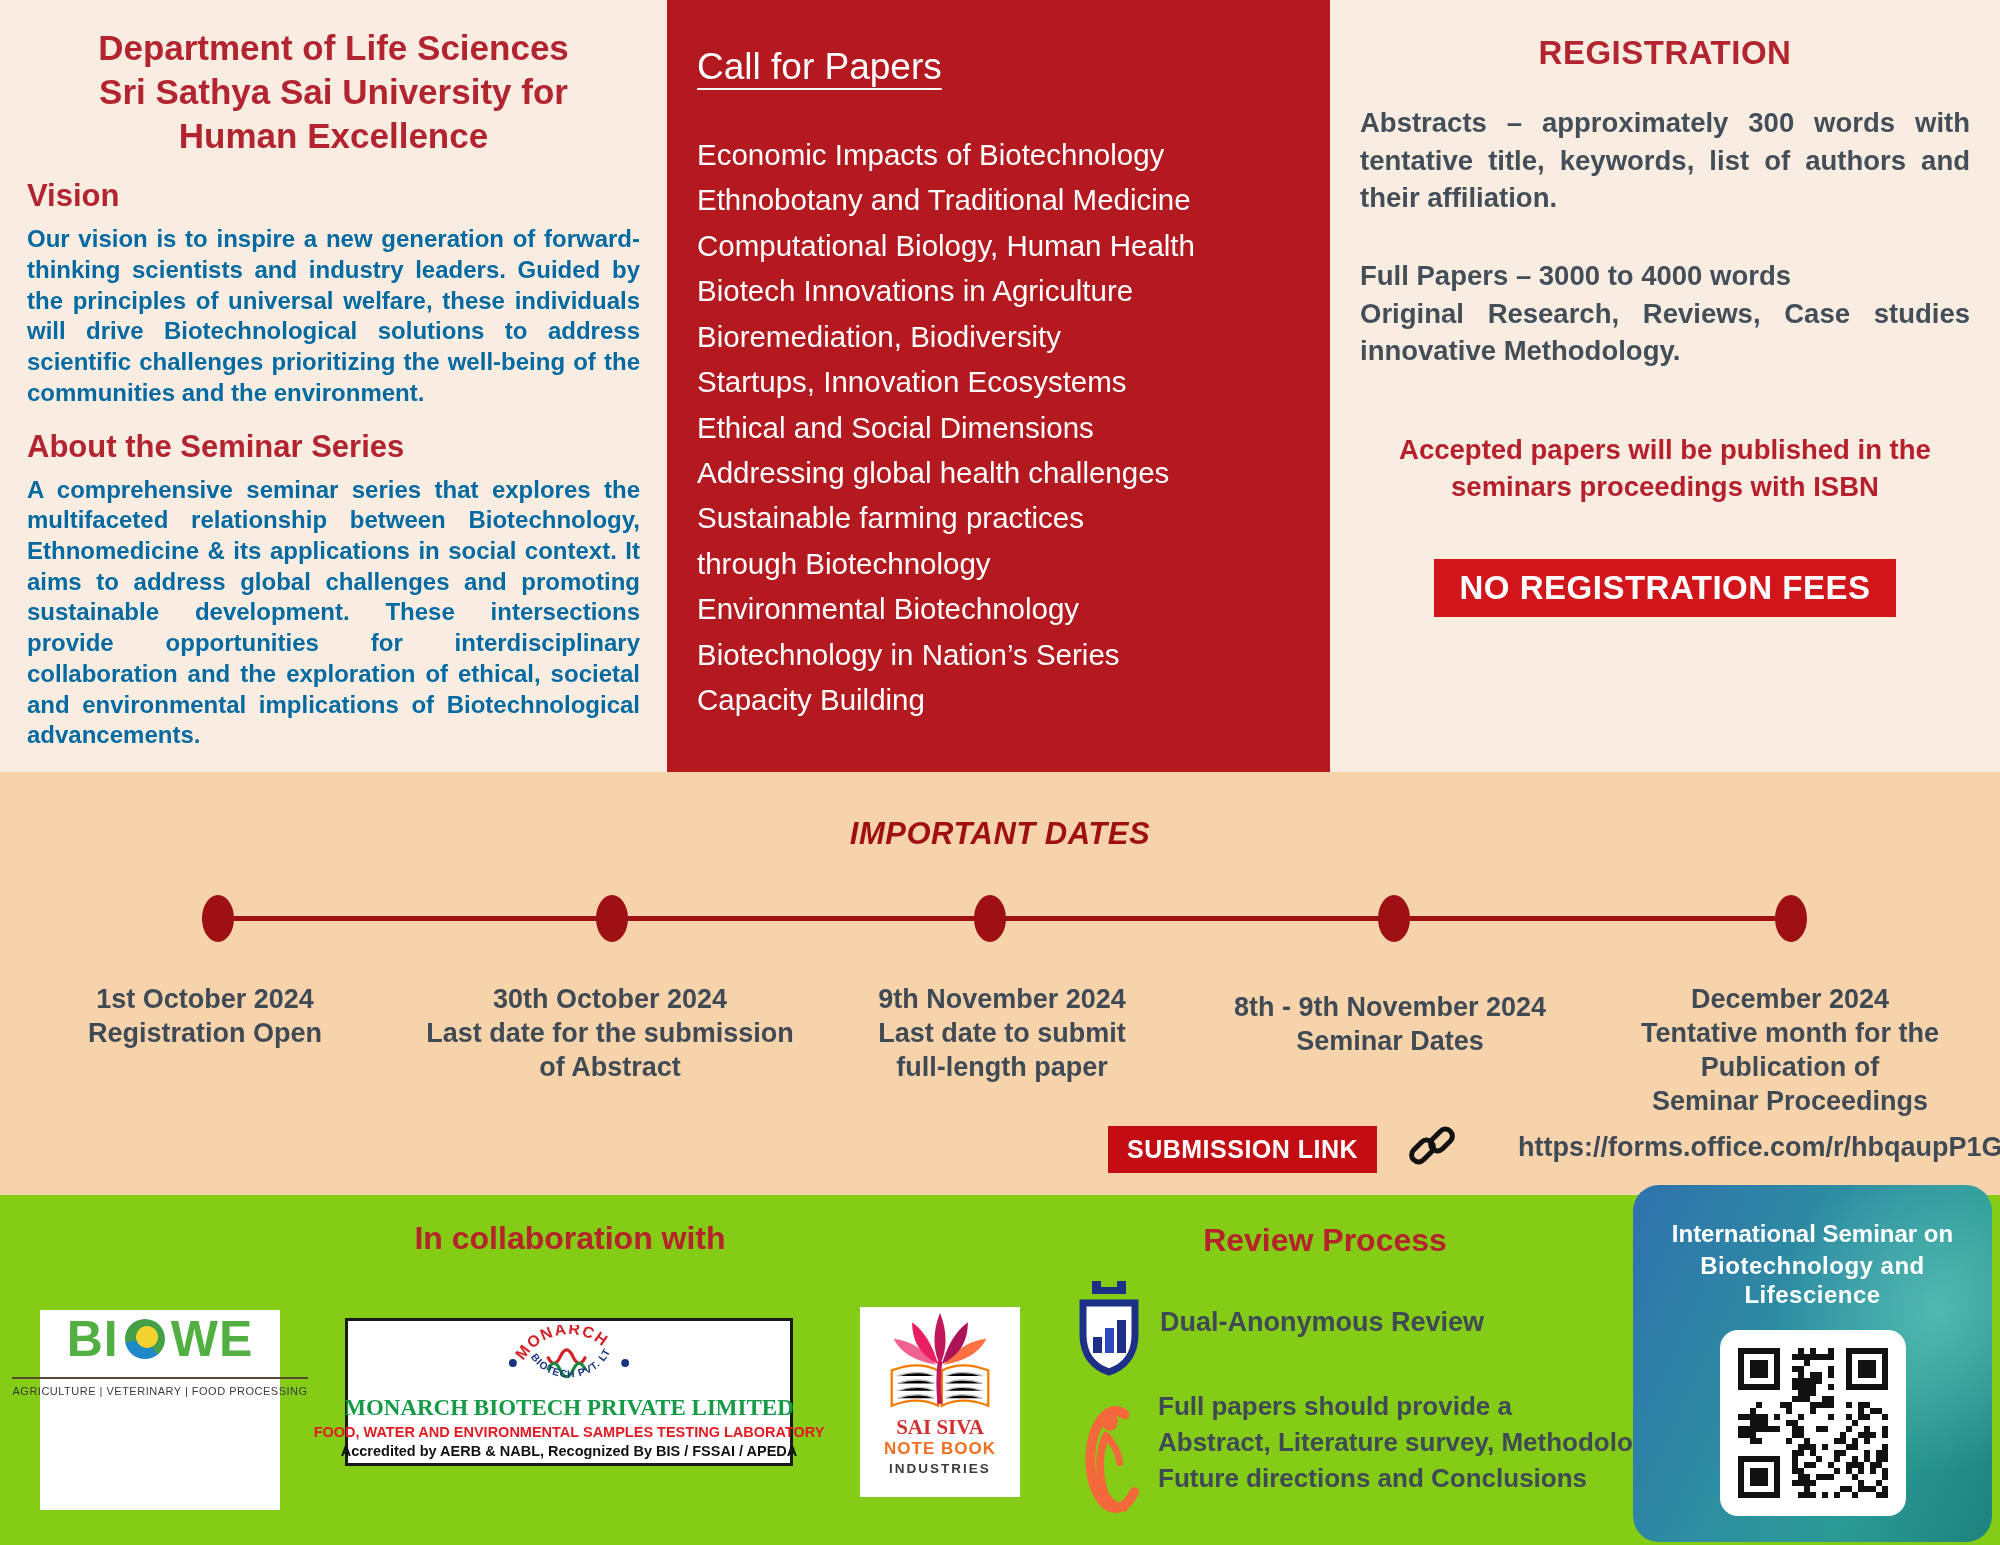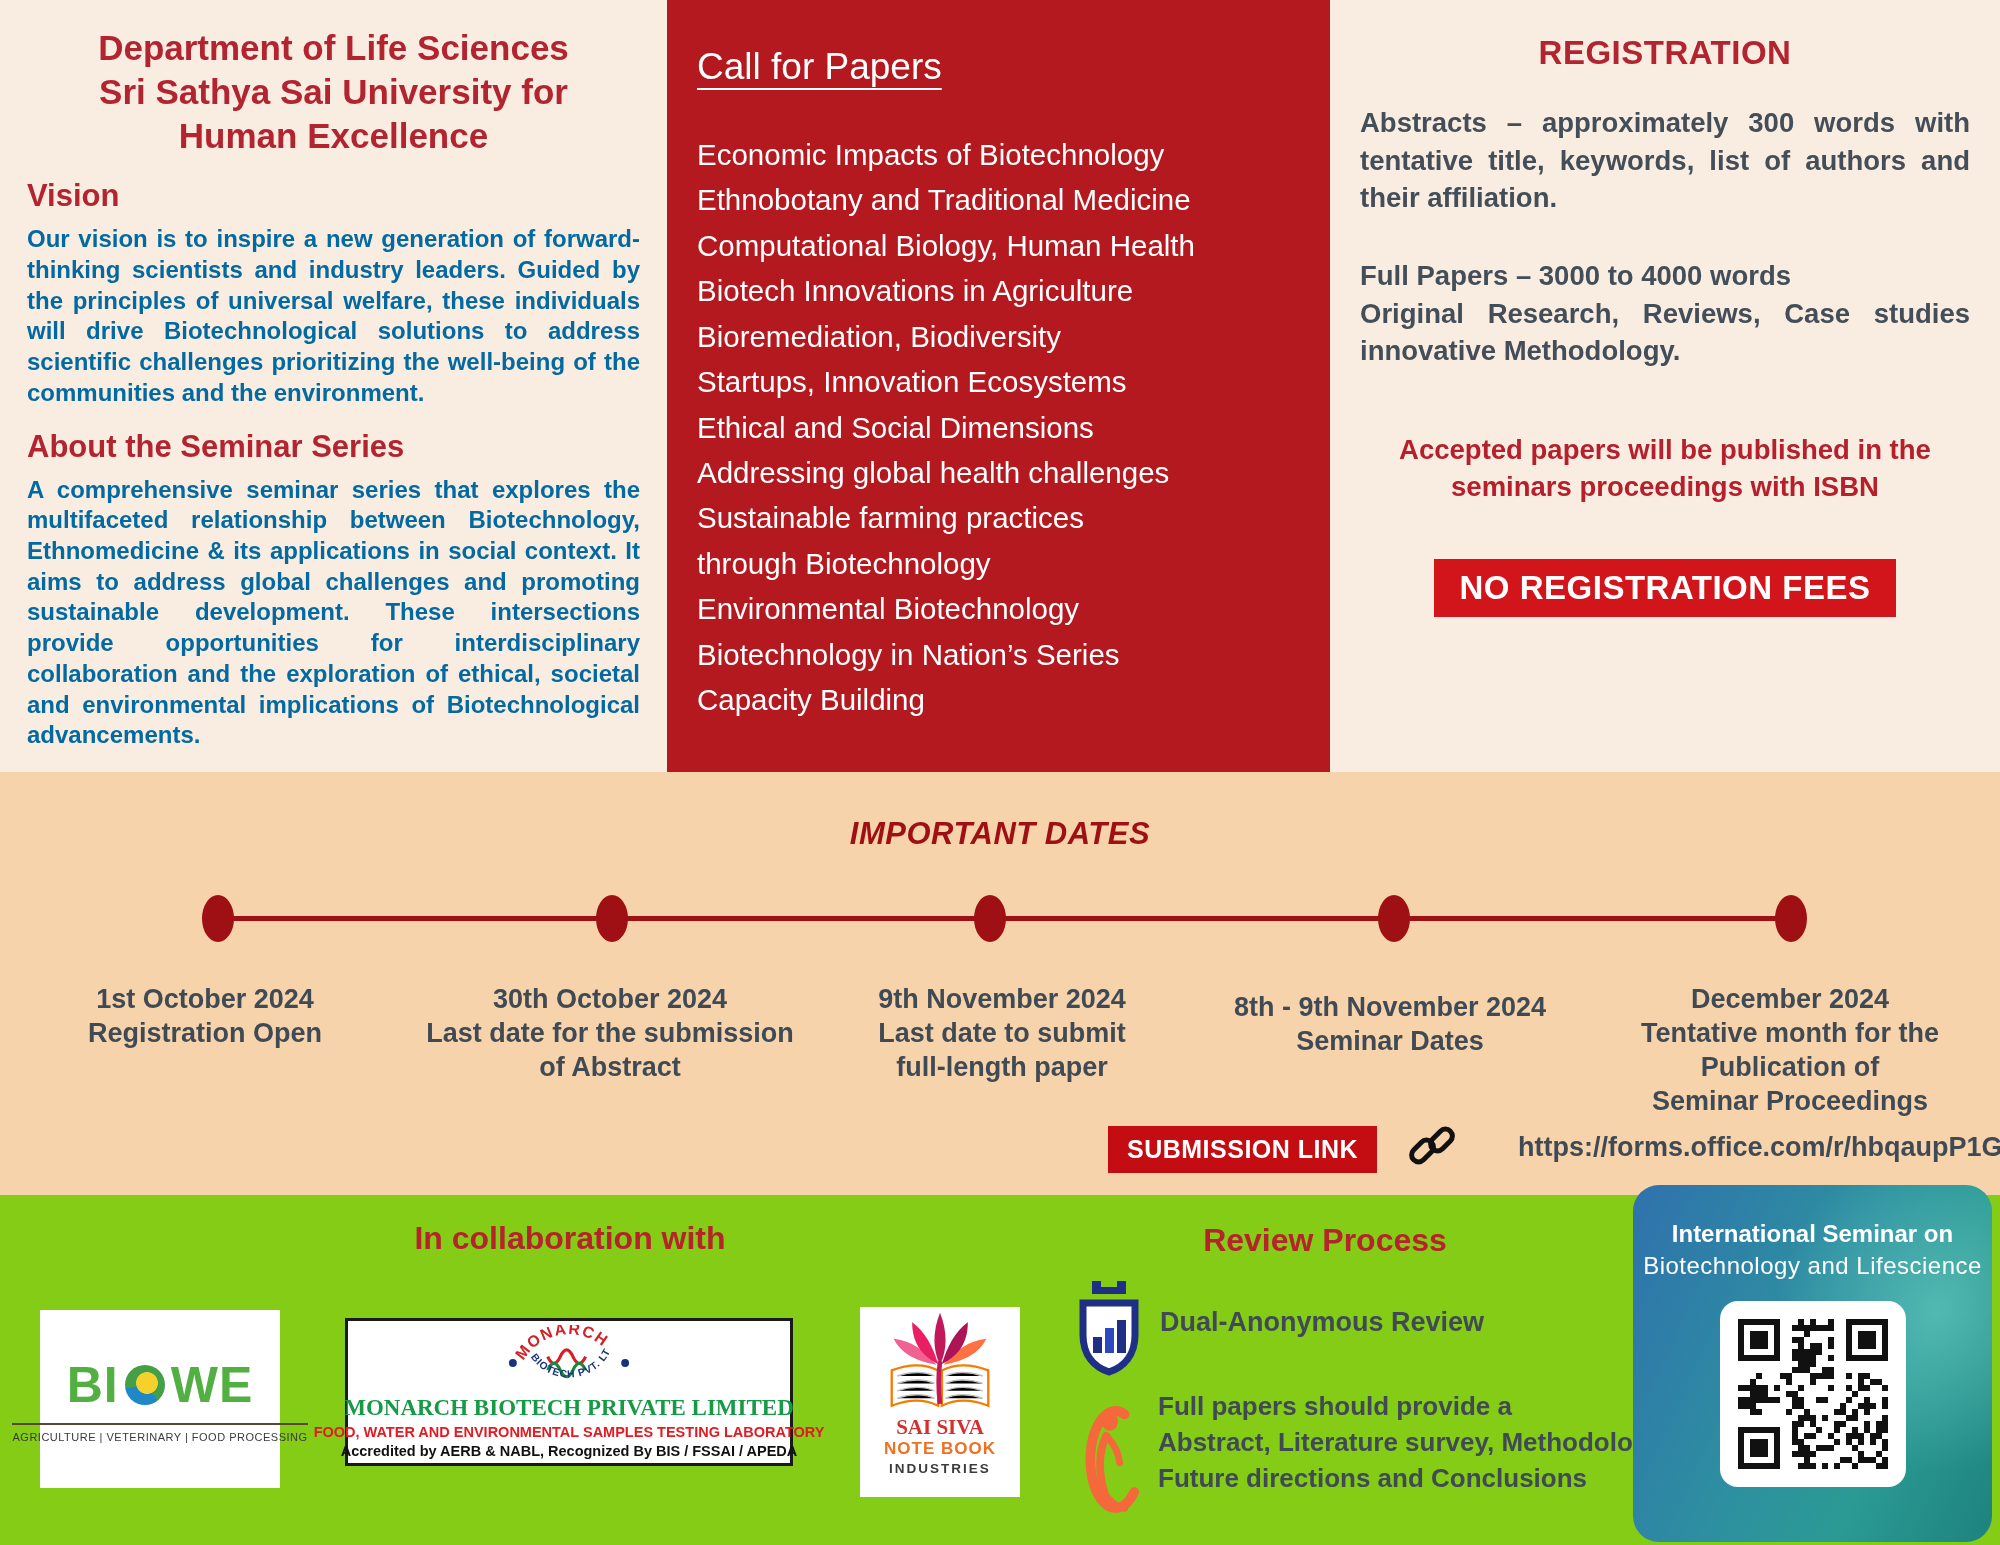--- a/index.html
+++ b/index.html
@@ -48,22 +48,22 @@
   .link-ic{position:absolute;left:1406px;top:348px;}
   .submit-url{position:absolute;left:1518px;top:360px;font-size:27px;font-weight:bold;color:#3f4a54;}
 
   
   .bottom{position:absolute;top:1195px;left:0;width:2000px;height:350px;background:#84cc16;}
   .collab-title{position:absolute;left:270px;top:25px;width:600px;text-align:center;
                 color:#b5232b;font-size:32px;font-weight:bold;margin:0;}
   .review-title{position:absolute;left:1125px;top:27px;width:400px;text-align:center;
                 color:#b5232b;font-size:32px;font-weight:bold;margin:0;}
   .card{position:absolute;background:#fff;}
-  .biowe{left:40px;top:115px;width:240px;height:178px;display:flex;flex-direction:column;
-         align-items:center;justify-content:center;}
+  .biowe{left:40px;top:115px;width:240px;height:200px;display:flex;flex-direction:column;
+         align-items:center;justify-content:flex-start;}
   .biowe-row{display:flex;align-items:center;gap:6px;color:#52b043;
              font-size:50px;font-weight:800;letter-spacing:1px;}
   .biowe-o{width:40px;height:40px;border-radius:50%;
            background:radial-gradient(circle at 55% 45%, #f5d22b 0 34%, rgba(0,0,0,0) 36%),
                       conic-gradient(#43a047 0 140deg,#1e88c9 140deg 260deg,#43a047 260deg 360deg);}
   .biowe-tag{margin-top:9px;padding-top:6px;border-top:2px solid #5a4632;color:#3a3a3a;
              font-size:11px;letter-spacing:.5px;white-space:nowrap;}
   .monarch{left:345px;top:123px;width:448px;height:148px;border:3px solid #1a1a1a;
            display:flex;flex-direction:column;align-items:center;padding:4px 8px;}
   .mon-title{color:#169a45;font-family:"Liberation Serif",serif;font-weight:bold;
@@ -78,21 +78,21 @@
   .shield-ic{position:absolute;left:1076px;top:86px;}
   .dual-txt{position:absolute;left:1160px;top:112px;color:#3f4a54;font-size:27px;font-weight:bold;}
   .person-ic{position:absolute;left:1080px;top:198px;}
   .full-txt{position:absolute;left:1158px;top:194px;color:#3f4a54;font-size:26px;
             font-weight:bold;line-height:1.38;}
   .qr-panel{position:absolute;left:1633px;top:-10px;width:359px;height:357px;border-radius:26px;
             color:#fff;text-align:center;
             background:radial-gradient(circle at 85% 35%, rgba(140,230,220,.40), rgba(0,0,0,0) 42%),
                        linear-gradient(115deg,#2f72ad 0%,#2d8fa0 45%,#2b9a94 70%,#1e827e 100%);}
   .qr-t1{margin-top:30px;font-size:24px;font-weight:bold;line-height:1.55;}
-  .qr-t2{font-size:24px;font-weight:normal;line-height:1.2;letter-spacing:.5px;}
+  .qr-t2{font-size:24px;font-weight:bold;line-height:1.2;letter-spacing:.5px;}
   .qr-card{margin:20px auto 0;width:186px;height:186px;background:#fff;border-radius:18px;
            display:flex;align-items:center;justify-content:center;}
 </style>
 </head>
 <body>
 
 <div class="poster">
 
   <div class="top">
 

